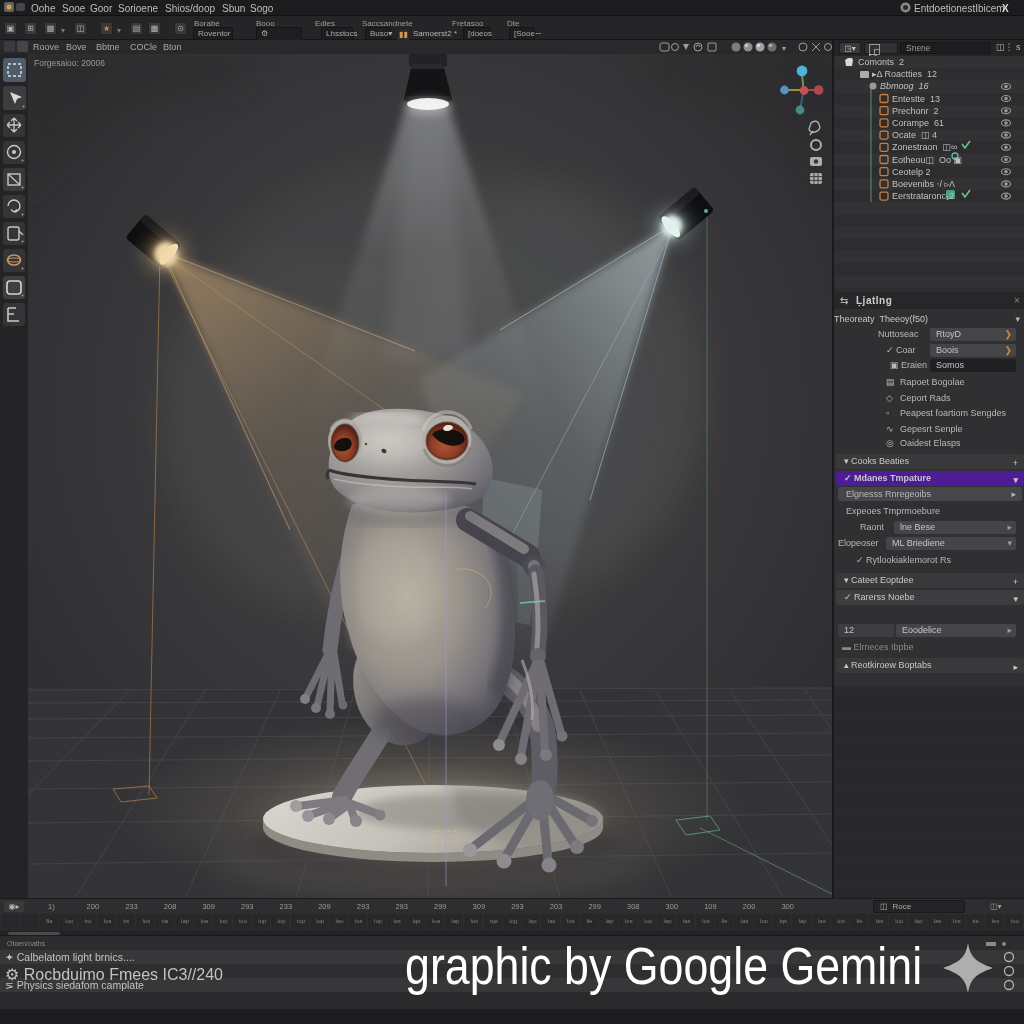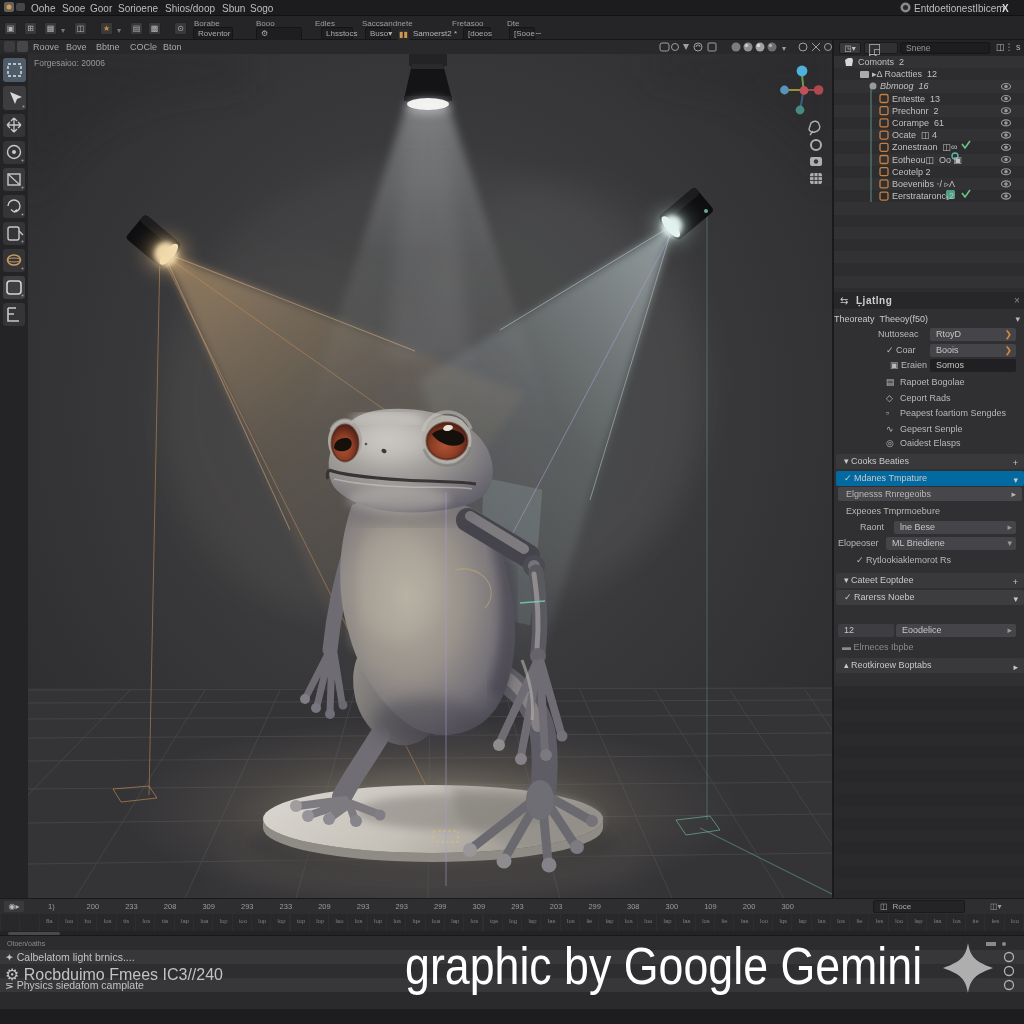--- a/index.html
+++ b/index.html
@@ -560,21 +560,21 @@
       <div class="prow" style="top:130px;">
           <span class="pl" style="left:52px;">∿&nbsp;</span>
           <span class="abs" style="left:66px;">Gepesrt Senple</span>
         </div>
       <div class="prow" style="top:144px;">
           <span class="pl" style="left:52px;">◎&nbsp;</span>
           <span class="abs" style="left:66px;">Oaidest Elasps</span>
         </div>
 
       <div class="psec" style="top:162px;">▾ Cooks Beaties<span class="abs" style="right:6px; top:2px;">+</span></div>
-      <div class="psec" style="top:179px; background:#0369a1;">✓ Mdanes Tmpature<span class="abs" style="right:6px; top:2px;">▾</span></div>
+      <div class="psec" style="top:179px; background:#4c1d95;font-weight:bold;">✓ Mdanes Tmpature<span class="abs" style="right:6px; top:2px;">▾</span></div>
       <div class="prow" style="top:195px; background:#47474b; left:4px; width:184px; border-radius:2px;">
           <span class="abs" style="left:8px;">Elgnesss Rnregeoibs</span>
           <span class="abs" style="right:6px;">▸</span>
         </div>
       <div class="prow" style="top:212px;">
           <span class="abs" style="left:12px;">Expeoes Tmprmoebure</span>
         </div>
       <div class="prow" style="top:228px;">
           <span class="pl" style="left:26px;">Raont</span>
           <div class="pbox" style="left:60px; width:122px;">lne Bese<span class="parrow" style="color:#9a9a9a;">▸</span></div>

